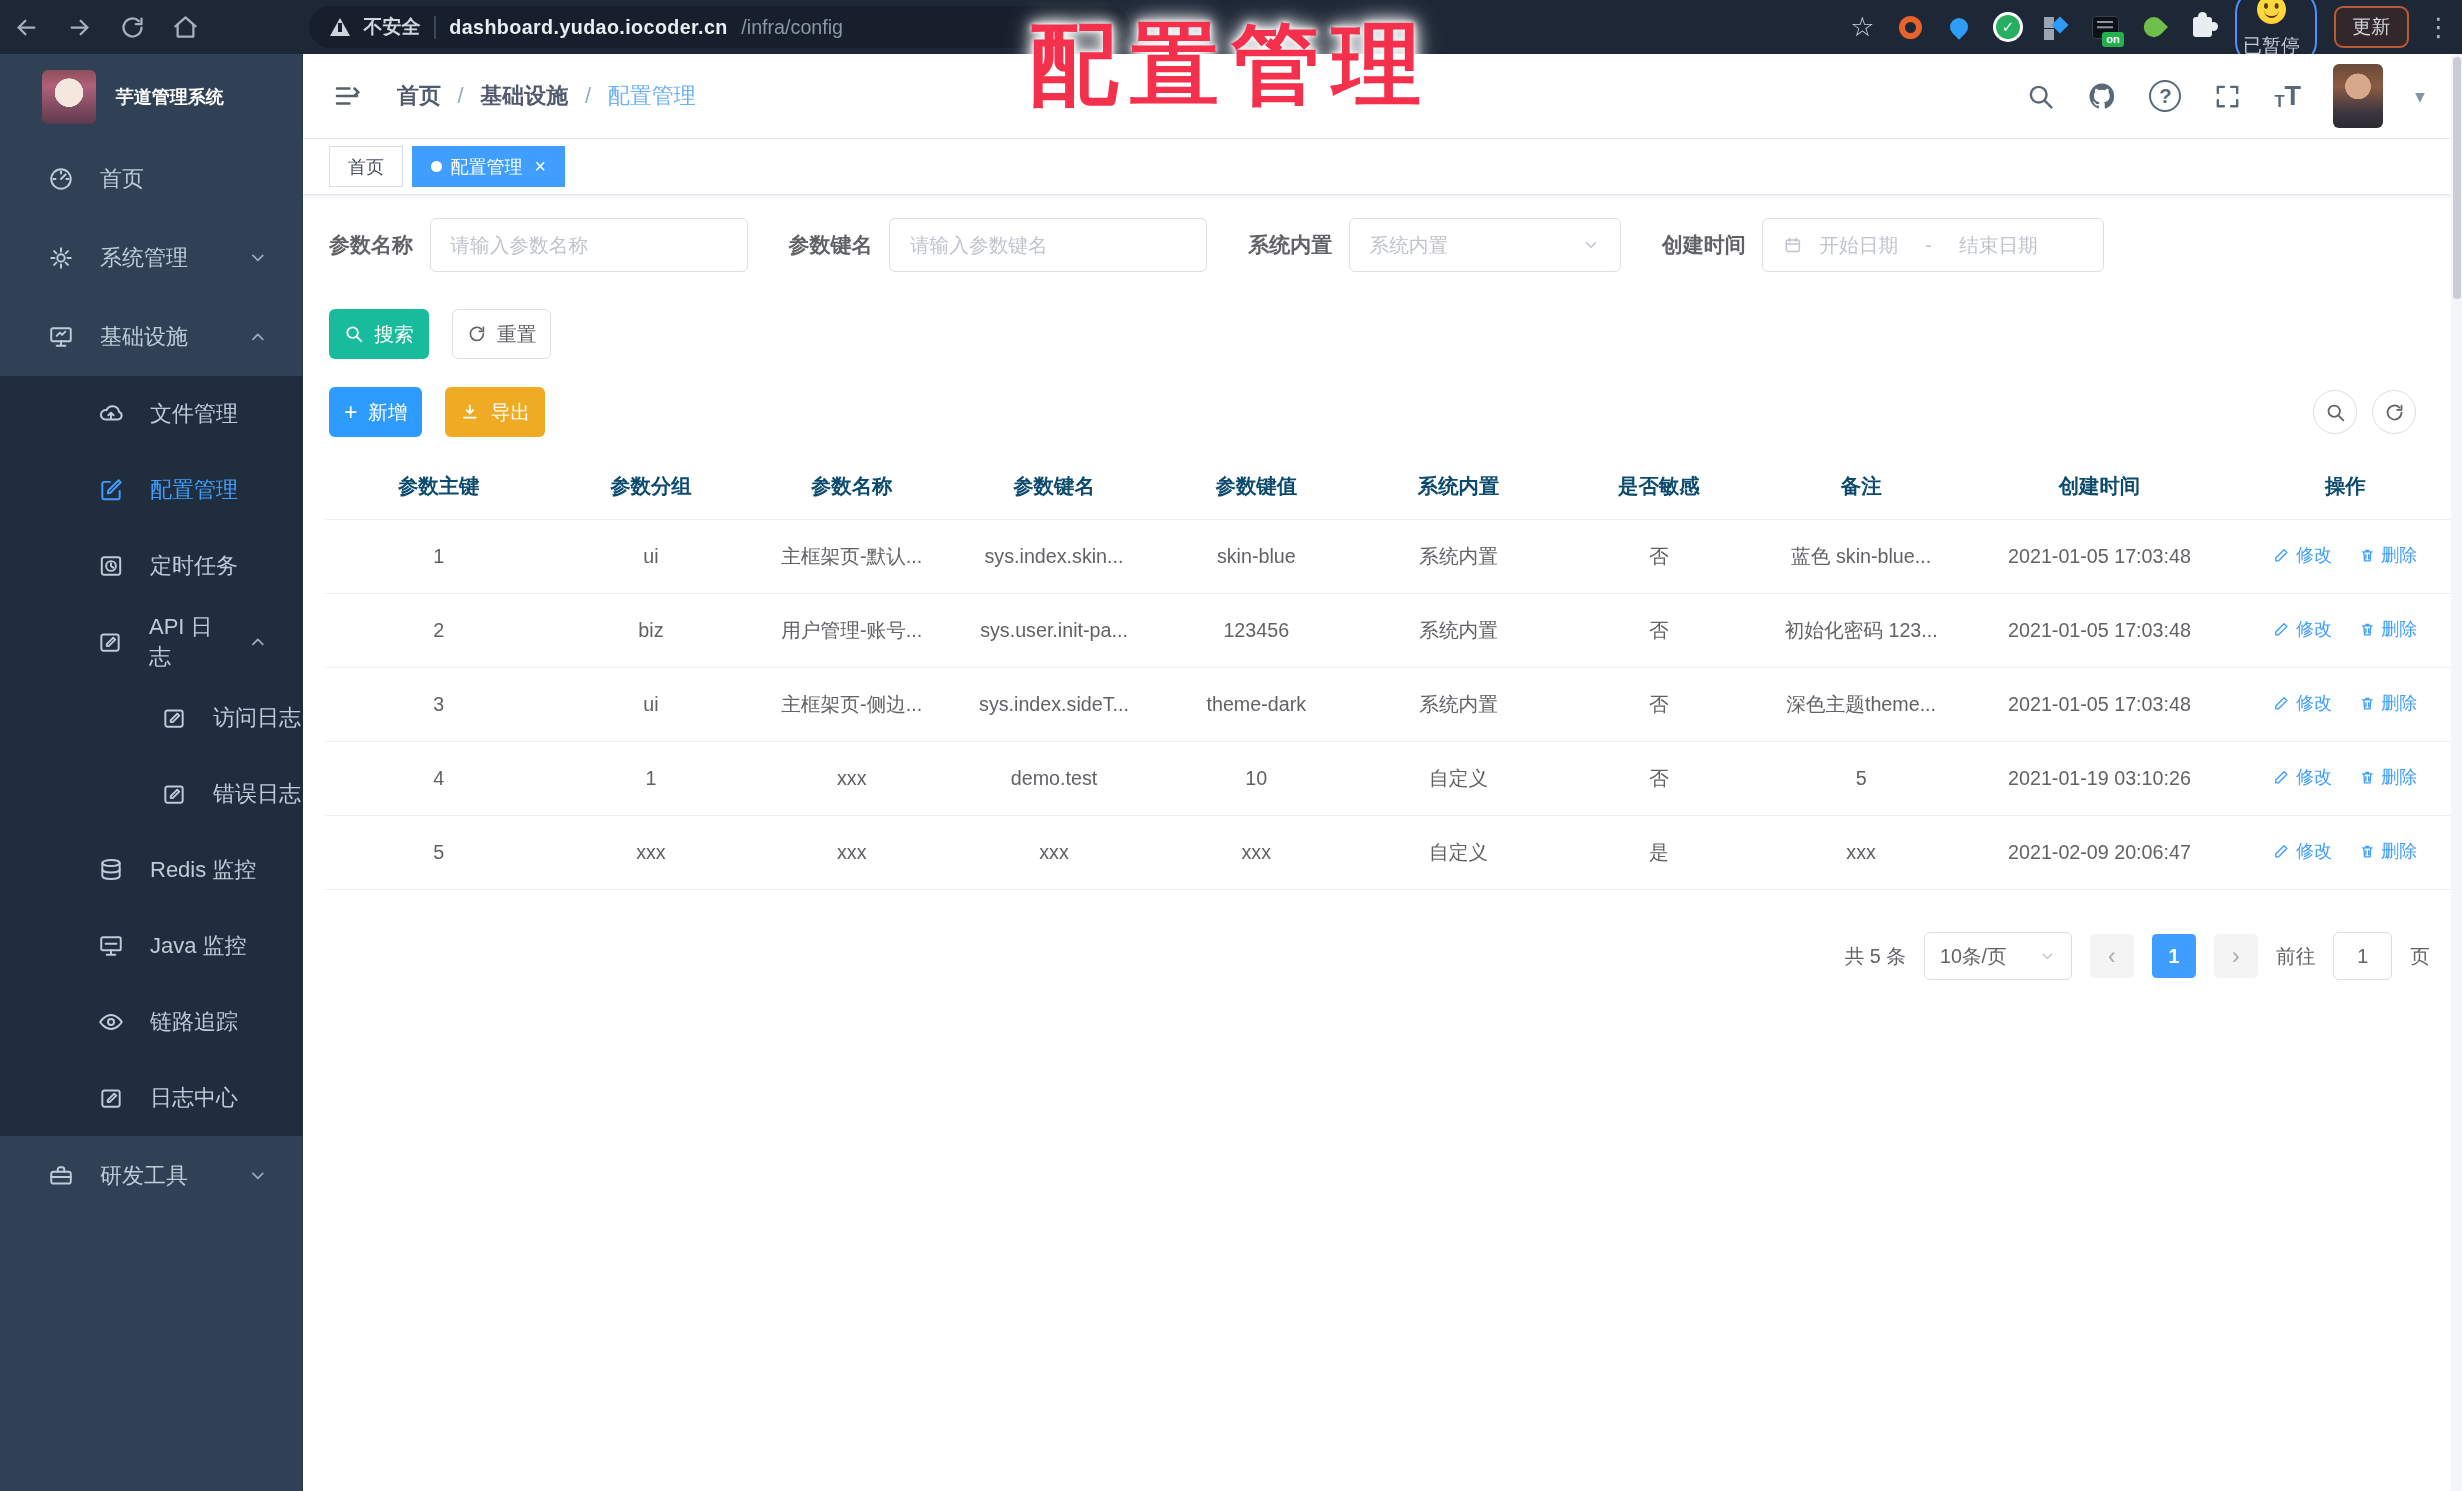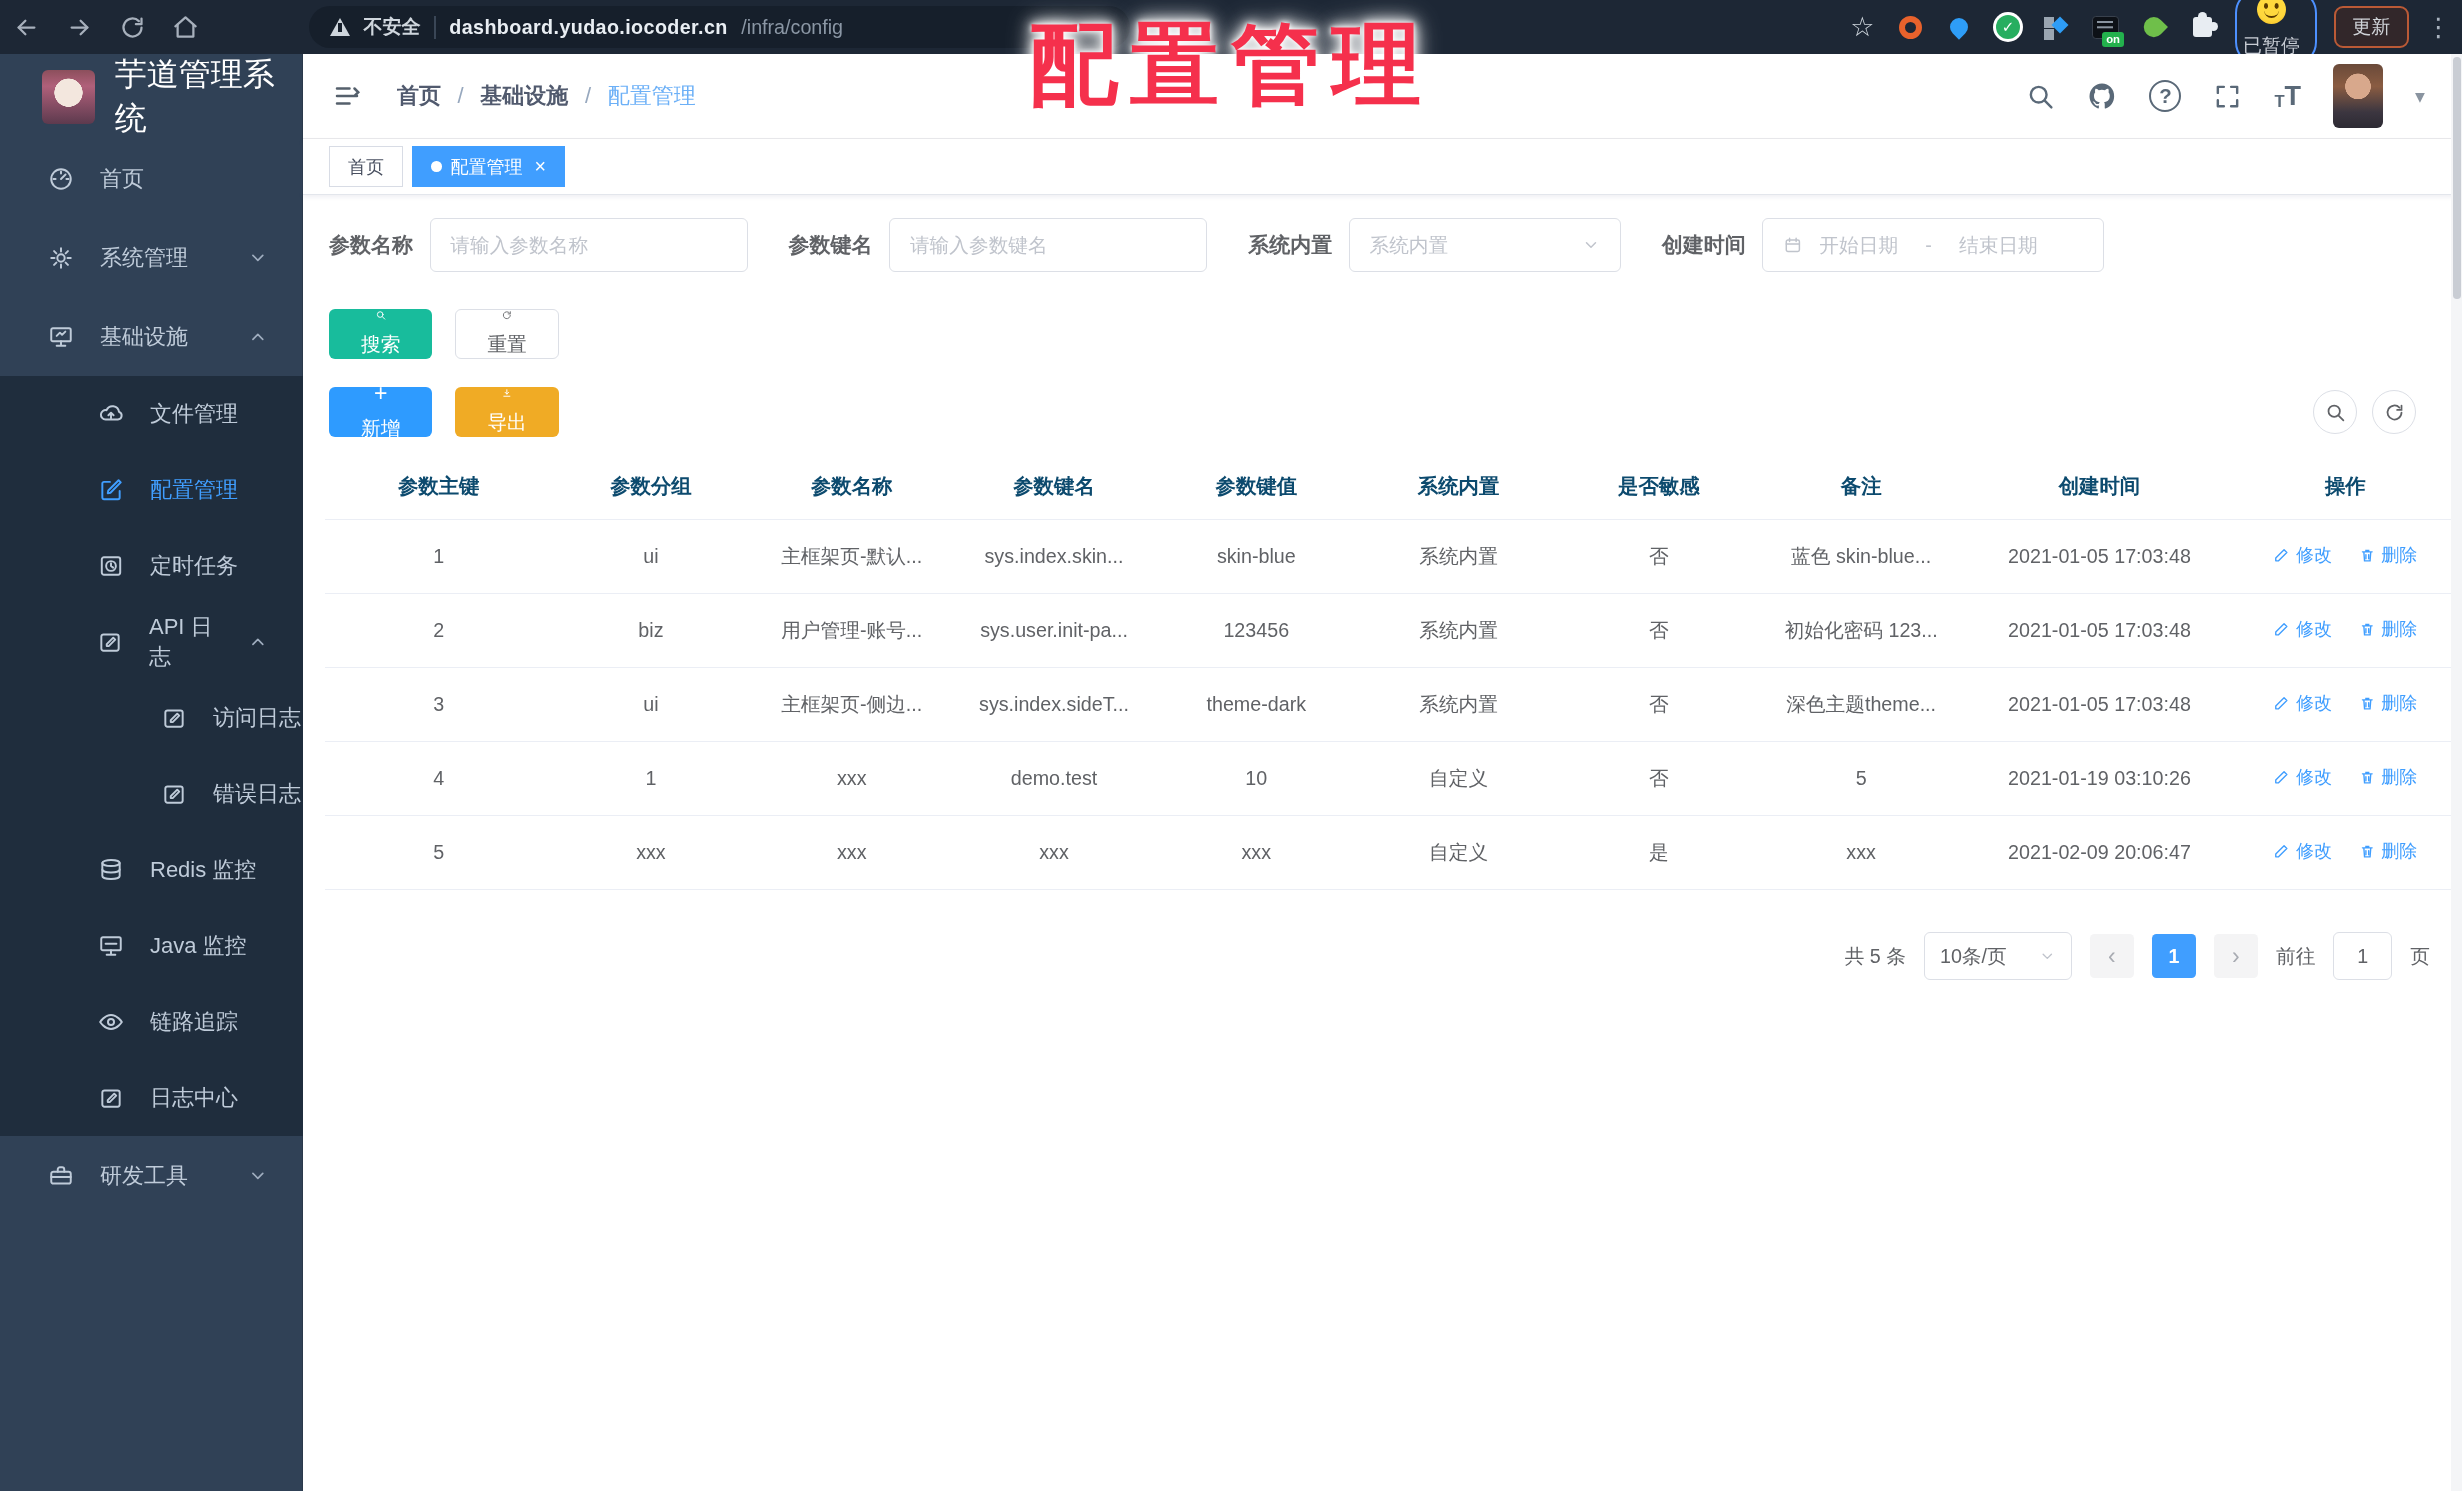--- a/index.html
+++ b/index.html
@@ -46,21 +46,21 @@
   .annotation { position:absolute; left:50%; top:4.5px; transform:translateX(-50%); z-index:99;
     font-size:89px; font-weight:800; letter-spacing:12px; color:#f5304c;
     text-shadow:0 0 4.5px #fff, 0 0 10.6px #fff, 0 0 18px rgba(255,255,255,.95), 0 0 27px rgba(255,255,255,.8); }
 
   
   .sidebar { position:absolute; left:0; top:54px; width:303px; height:1437px; background:#304156; box-shadow:inset -0.8px 0 0 rgba(0,0,0,.15); }
   .logo-row { height:85px; display:flex; align-items:center; padding-left:42px; gap:19.7px; }
   .logo-img { width:54px; height:54px; border-radius:6px; background:
       radial-gradient(circle at 50% 42%, #f3e7de 34%, transparent 35%),
       linear-gradient(180deg,#8c4f5c 0%, #b0607a 30%, #5d3a4e 100%); }
-  .logo-title { color:#fff; font-size:32px; font-weight:400; }
+  .logo-title { color:#fff; font-size:18px; font-weight:700; }
   .s-item { height:79px; display:flex; align-items:center; padding-left:47px; gap:26px; color:#bfcbd9; font-size:22px; cursor:pointer; }
   .s-item .chev { margin-left:auto; margin-right:35px; color:#9fadbf; }
   .submenu { background:#1f2d3d; }
   .submenu .s-item { height:76px; padding-left:97px; }
   .submenu .s-item.lvl3 { padding-left:160px; }
   .s-item.active { color:#409eff; }
   .s-icon { width:27px; height:27px; display:flex; align-items:center; justify-content:center; }
 
   
   .hdr { position:absolute; left:303px; top:54px; width:2160px; height:85px; background:#fff; border-bottom:0.8px solid #e9e9ec; display:flex; align-items:center; }
@@ -93,21 +93,21 @@
   .f-group { display:flex; align-items:center; margin-right:41px; }
   .w-input { width:318px; }
   .w-select { width:272px; justify-content:space-between; }
   .w-date { width:342px; gap:16.6px; }
   .f-input input { border:none; outline:none; width:100%; font-size:19.7px; color:#606266; font-family:inherit; }
   .f-input input::placeholder { color:#c0c4cc; }
   .sel-caret { color:#c0c4cc; }
   .date-sep { color:#c0c4cc; }
 
   
-  .btn { height:50px; border-radius:6px; display:inline-flex; align-items:center; justify-content:center; gap:10.6px; font-size:19.7px; padding:0 31px; cursor:pointer; border:0.8px solid transparent;flex-direction:column; }
+  .btn { height:50px; border-radius:6px; display:inline-flex; align-items:center; justify-content:center; gap:10.6px; font-size:19.7px; padding:0 14px; cursor:pointer; border:0.8px solid transparent; }
   .btn-teal { background:#18bc9c; color:#fff; }
   .btn-plain { background:#fff; border-color:#dcdfe6; color:#606266; }
   .btn-blue { background:#2e9bff; color:#fff; }
   .btn-amber { background:#f0ab25; color:#fff; }
   .rowbtns1 { position:absolute; left:329px; top:309px; display:flex; gap:23px; }
   .rowbtns2 { position:absolute; left:329px; top:387px; display:flex; gap:23px; }
   .circ-btn { position:absolute; width:44px; height:44px; border-radius:50%; border:0.8px solid #dcdfe6; background:#fff; display:flex; align-items:center; justify-content:center; color:#606266; cursor:pointer; }
 
   
   table.grid { position:absolute; left:325px; top:454px; width:2130px; border-collapse:collapse; table-layout:fixed; }

